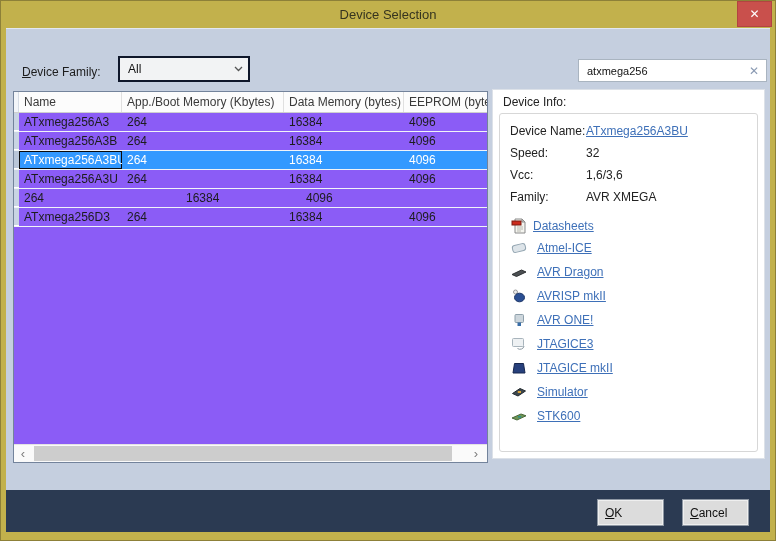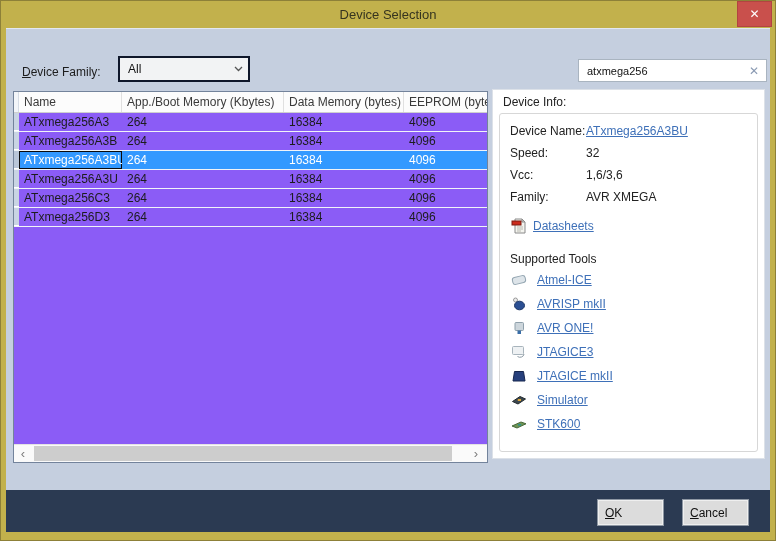--- a/index.html
+++ b/index.html
@@ -157,21 +157,20 @@
   <div class="trow">
     <div class="cell strip"></div>
     <div class="cell c-name">ATxmega256A3U</div>
     <div class="cell c-app">264</div>
     <div class="cell c-data">16384</div>
     <div class="cell c-eeprom">4096</div>
   </div>
 
   <div class="trow">
     <div class="cell strip"></div>
-    <div class="cell c-name">ATxmega256C3</div>
     <div class="cell c-app">264</div>
     <div class="cell c-data">16384</div>
     <div class="cell c-eeprom">4096</div>
   </div>
 
   <div class="trow">
     <div class="cell strip"></div>
     <div class="cell c-name">ATxmega256D3</div>
     <div class="cell c-app">264</div>
     <div class="cell c-data">16384</div>
@@ -220,31 +219,38 @@
             <svg width="16" height="16" viewBox="0 0 16 16">
               <path d="M4 1h7l3 3v11H4z" fill="#f4f4ef" stroke="#8a8a8a"></path>
               <path d="M11 1l3 3h-3z" fill="#d9d9d2" stroke="#8a8a8a"></path>
               <rect x="1" y="3" width="9" height="4" fill="#cc2b1d" stroke="#7d1b10"></rect>
               <path d="M6 9h6M6 11h6M6 13h4" stroke="#b9b9b0" stroke-width="1"></path>
             </svg>
           </span>
         <a class="link">Datasheets</a>
       </div>
 
-      <div class="tools-header">Supported Tools</div>
       <div id="tools">
   <div class="tool">
     <span class="ticon">
               <svg width="16" height="16" viewBox="0 0 16 16">
                 <rect x="1.5" y="4.5" width="13" height="7" rx="2.5" fill="#dde4e9" stroke="#93a5b1" transform="rotate(-14 8 8)"></rect>
               </svg>
             </span>
     <a class="tlabel link">Atmel-ICE</a>
   </div>
 
+  <div class="tool">
+    <span class="ticon">
+              <svg width="16" height="16" viewBox="0 0 16 16">
+                <path d="M1 10.5 L10.5 6 L15 8 L5.5 12.5 Z" fill="#4b4f52" stroke="#2e3133"></path>
+              </svg>
+            </span>
+    <a class="tlabel link">AVR Dragon</a>
+  </div>
 
   <div class="tool">
     <span class="ticon">
               <svg width="16" height="16" viewBox="0 0 16 16">
                 <circle cx="4.5" cy="4" r="2" fill="#ececec" stroke="#9a9a9a"></circle>
                 <ellipse cx="8.5" cy="9.5" rx="5" ry="4.3" fill="#2b4f93" stroke="#1c3566"></ellipse>
               </svg>
             </span>
     <a class="tlabel link">AVRISP mkII</a>
   </div>

